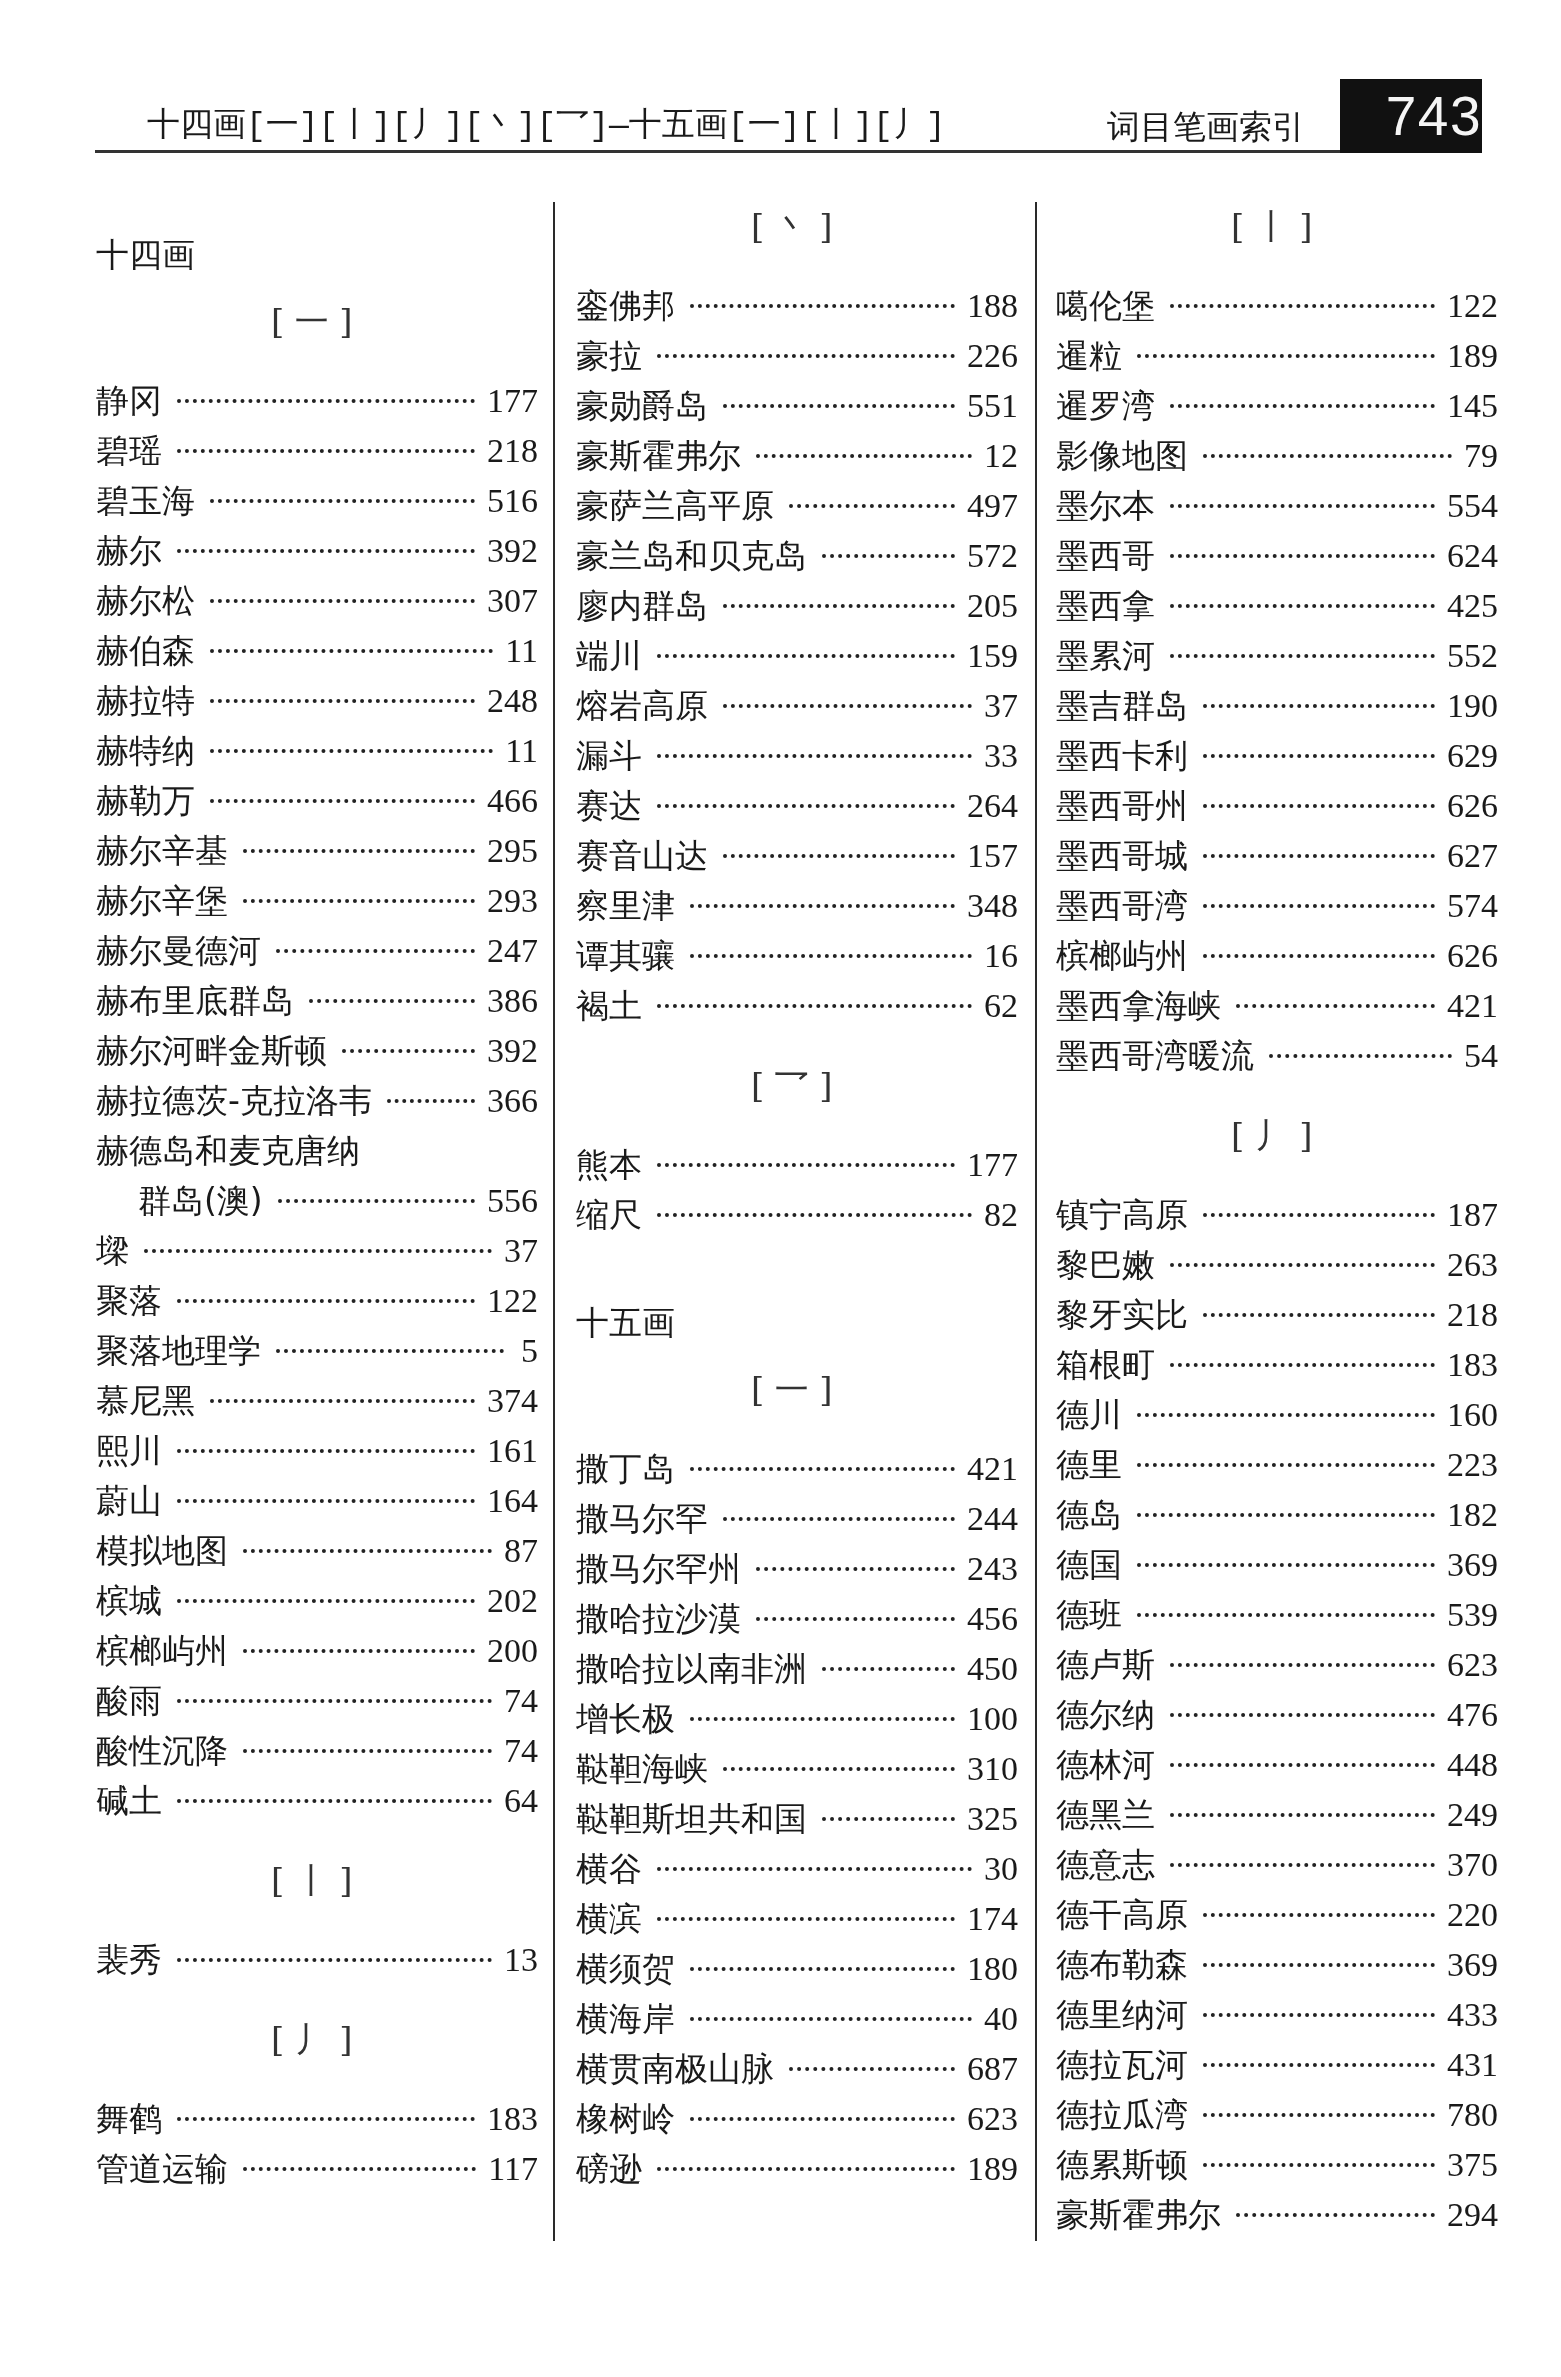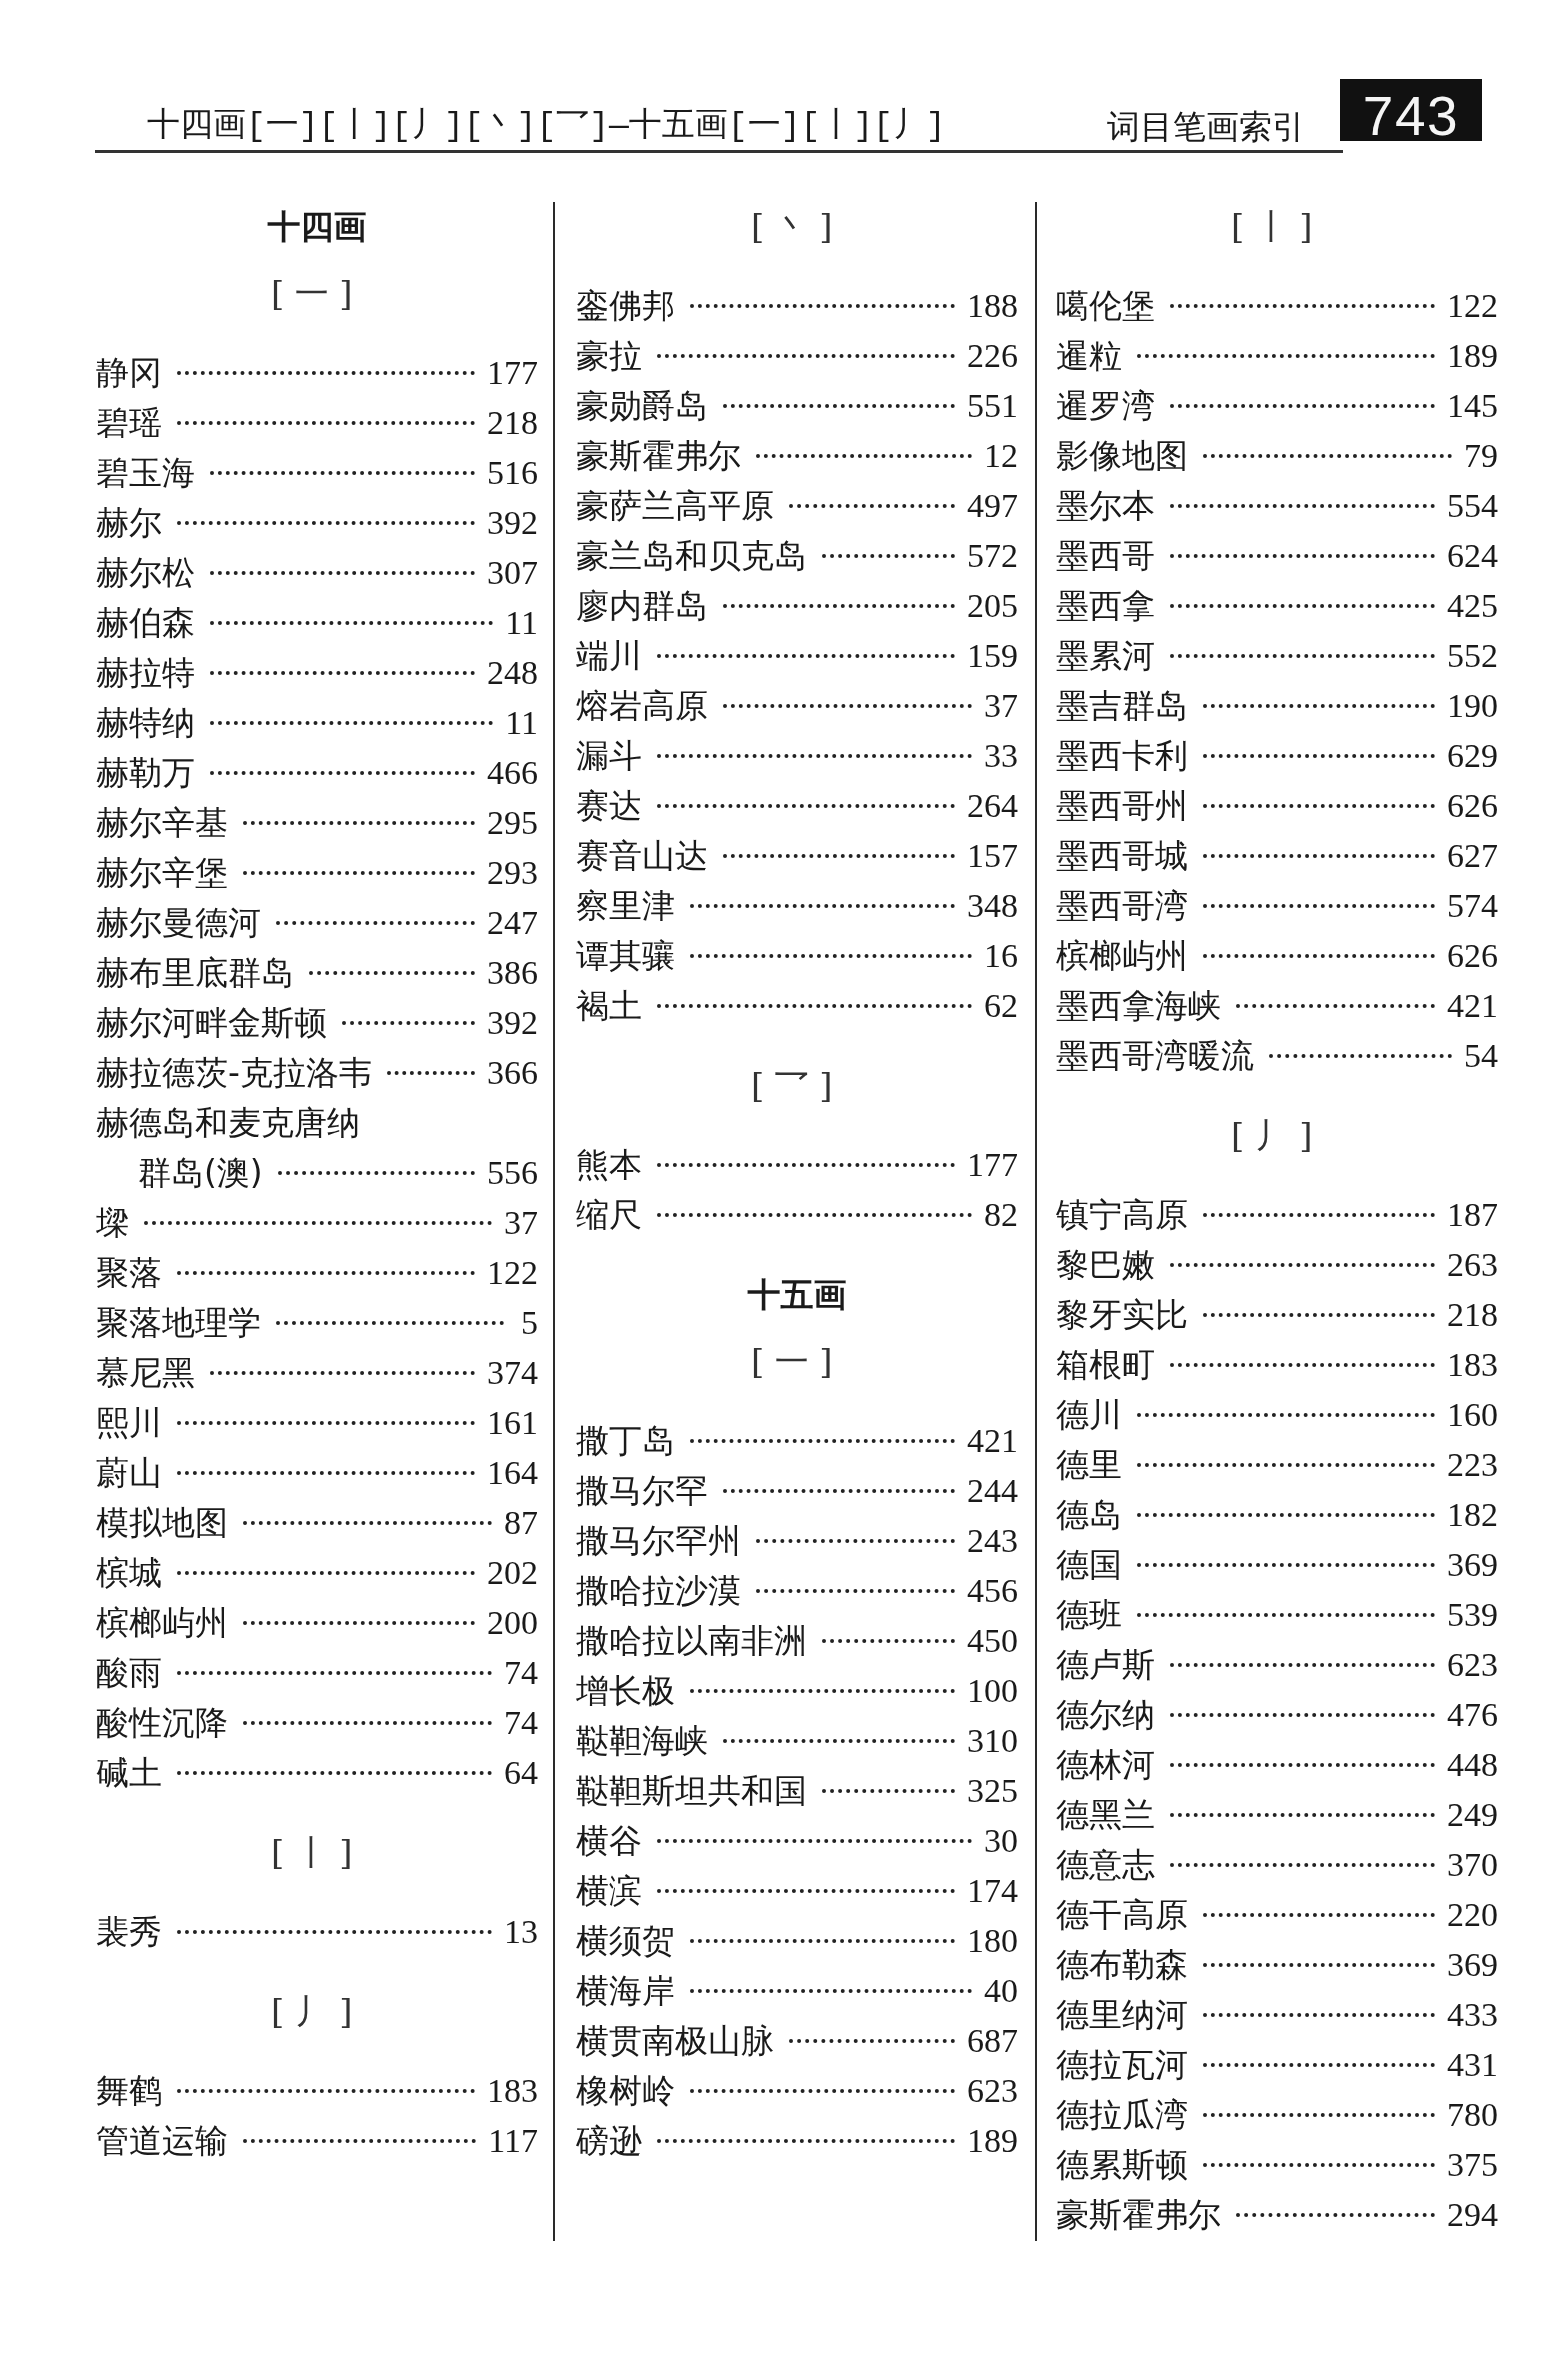--- a/index.html
+++ b/index.html
@@ -18,38 +18,38 @@
   }
   .header-label {
     position: absolute; left: 1012px; top: 25.5px;
     font-family: "DejaVu Sans", "Liberation Sans", sans-serif;
     font-size: 33px; white-space: nowrap;
   }
   .header-rule {
     position: absolute; left: 0; top: 71px; width: 1248px; height: 3px; background: #333;
   }
   .page-number-box {
-    position: absolute; left: 1245px; top: 0; width: 142px; height: 62px;
+    position: absolute; left: 1245px; top: 0; width: 142px; height: 74px;
     background: #111; color: #f5f5f5;
     font-family: "Liberation Sans", "DejaVu Sans", sans-serif;
-    font-size: 55px; font-weight: 300; text-align: center; line-height: 74px;
+    font-size: 55px; font-weight: 300; text-align: right; line-height: 74px;
     letter-spacing: 1.5px;
   }
   .divider {
     position: absolute; top: 202px; width: 2.2px; height: 2039px; background: #2a2a2a;
   }
   .column {
     position: absolute; top: 202px; width: 442px;
   }
   .col-1 { left: 96px; }
   .col-2 { left: 576px; }
   .col-3 { left: 1056px; }
   .stroke-heading {
-    text-align: center; font-family: "DejaVu Sans", "Liberation Sans", sans-serif;
-    font-weight: bold; font-size: 33px; height: 49px; line-height: 49px;
+    font-family: "DejaVu Sans", "Liberation Sans", sans-serif;
+    font-weight: normal; font-size: 33px; height: 49px; line-height: 49px; margin-top: 28px;
   }
   .radical-heading {
     text-align: center; font-size: 34px; height: 49px; line-height: 49px;
     color: #333; letter-spacing: 10.5px;
   }
   .entry {
     display: flex; align-items: baseline; height: 50px; line-height: 50px;
     font-size: 33px;
   }
   .entry .term {

